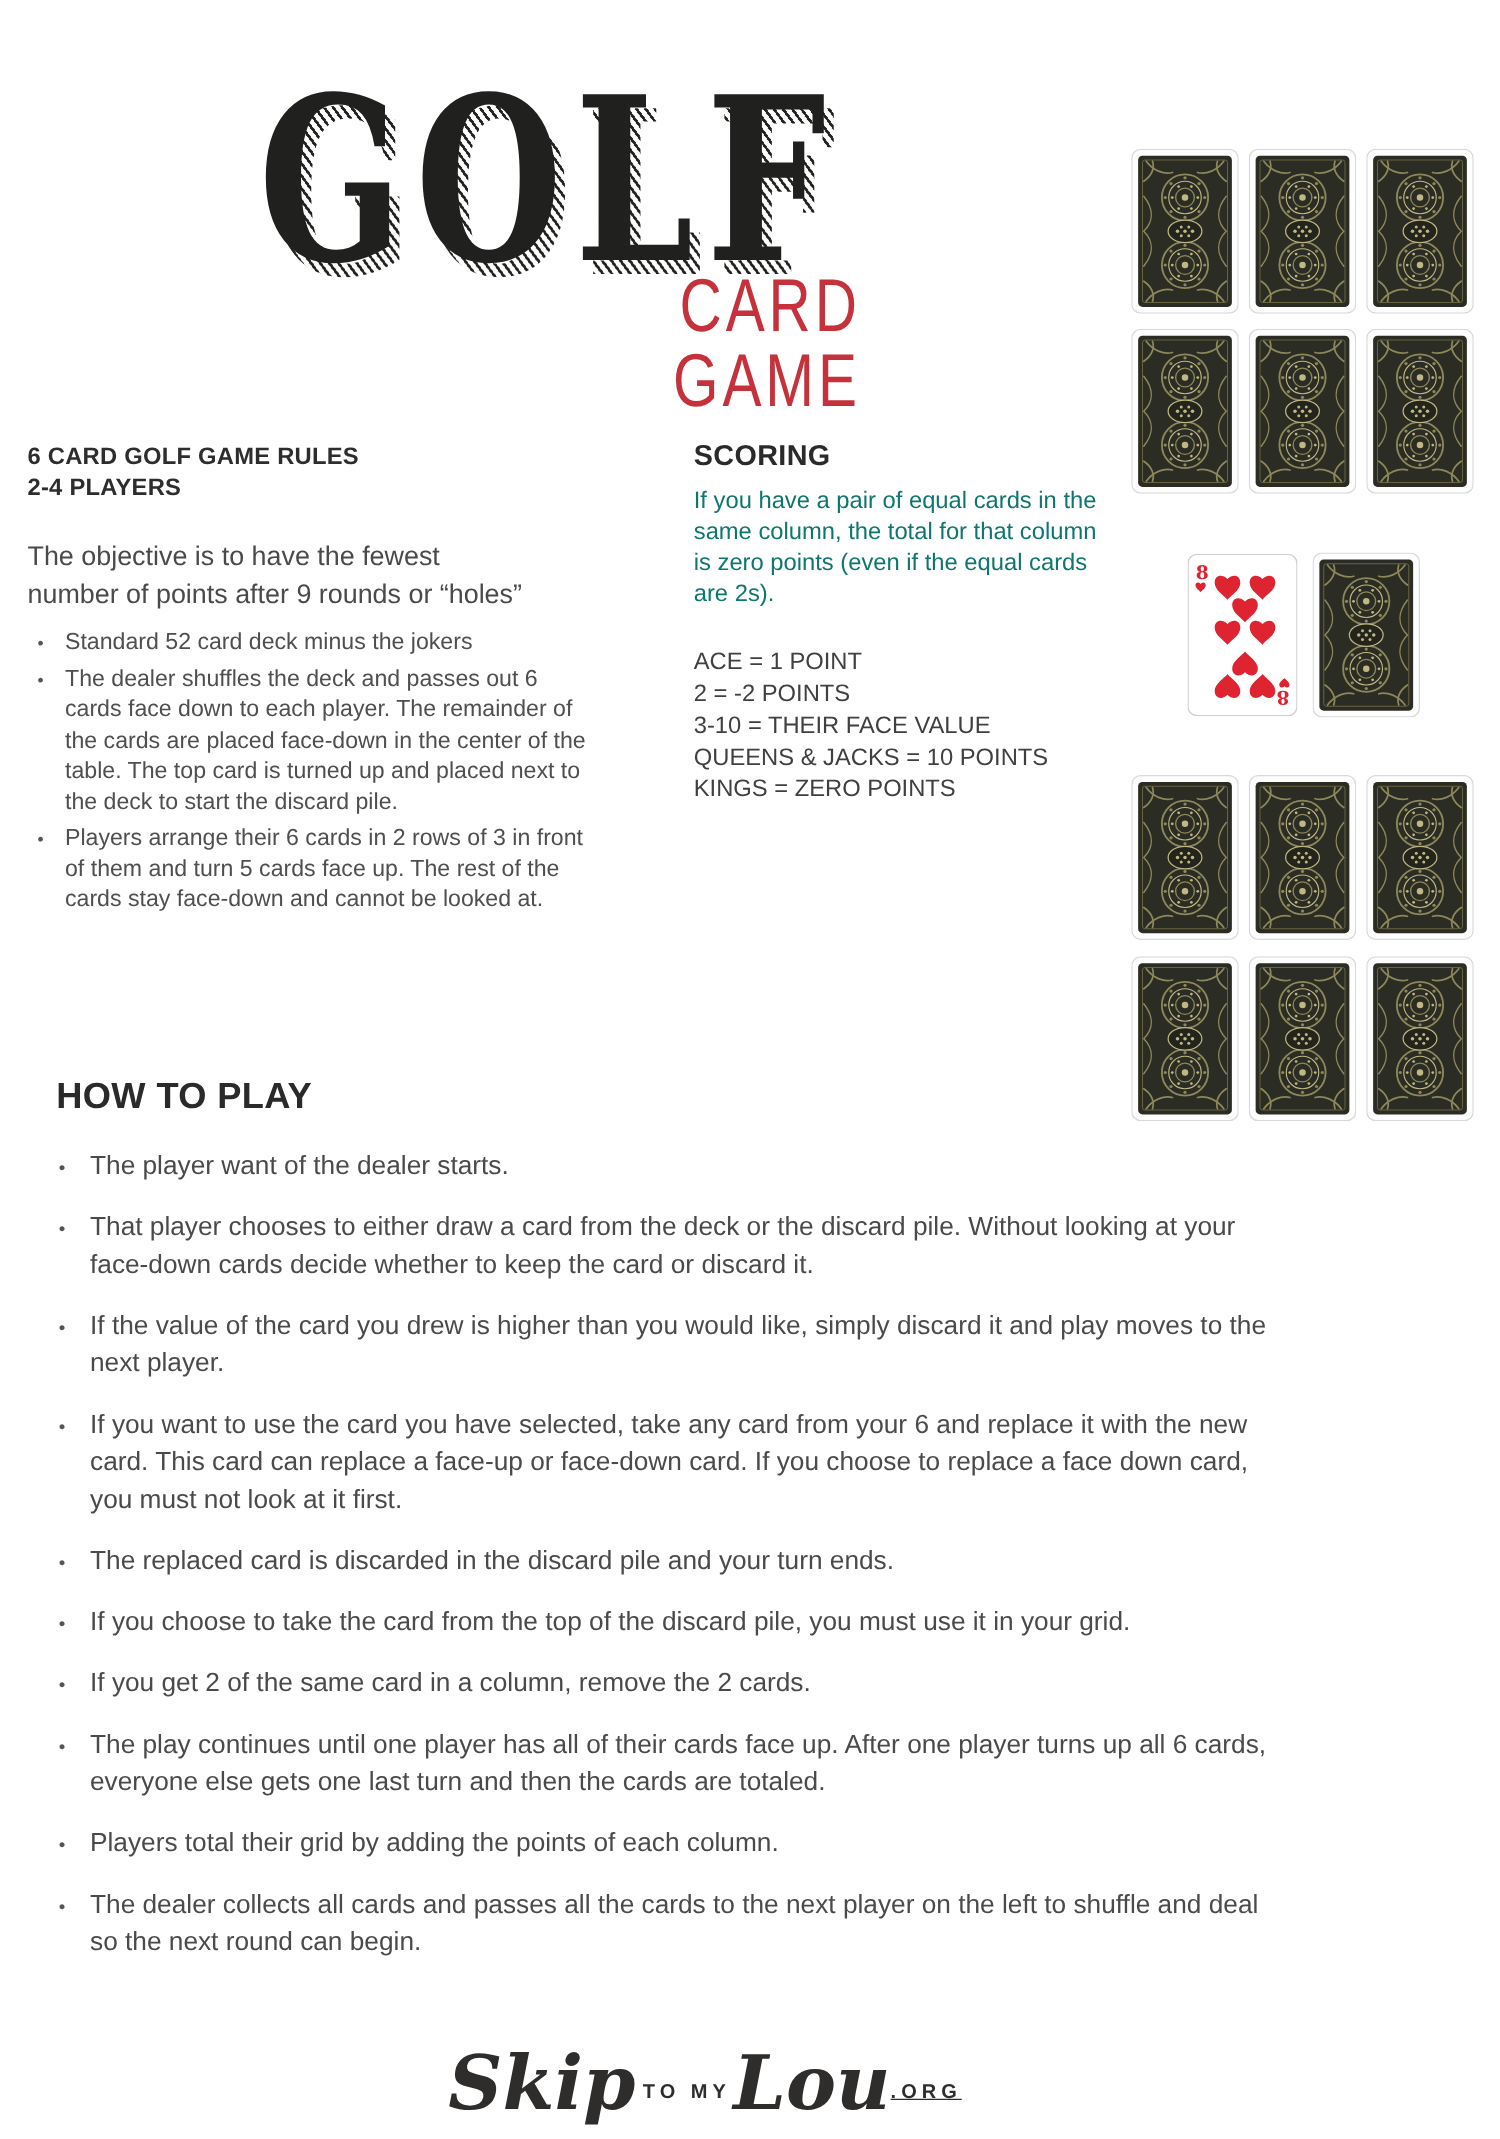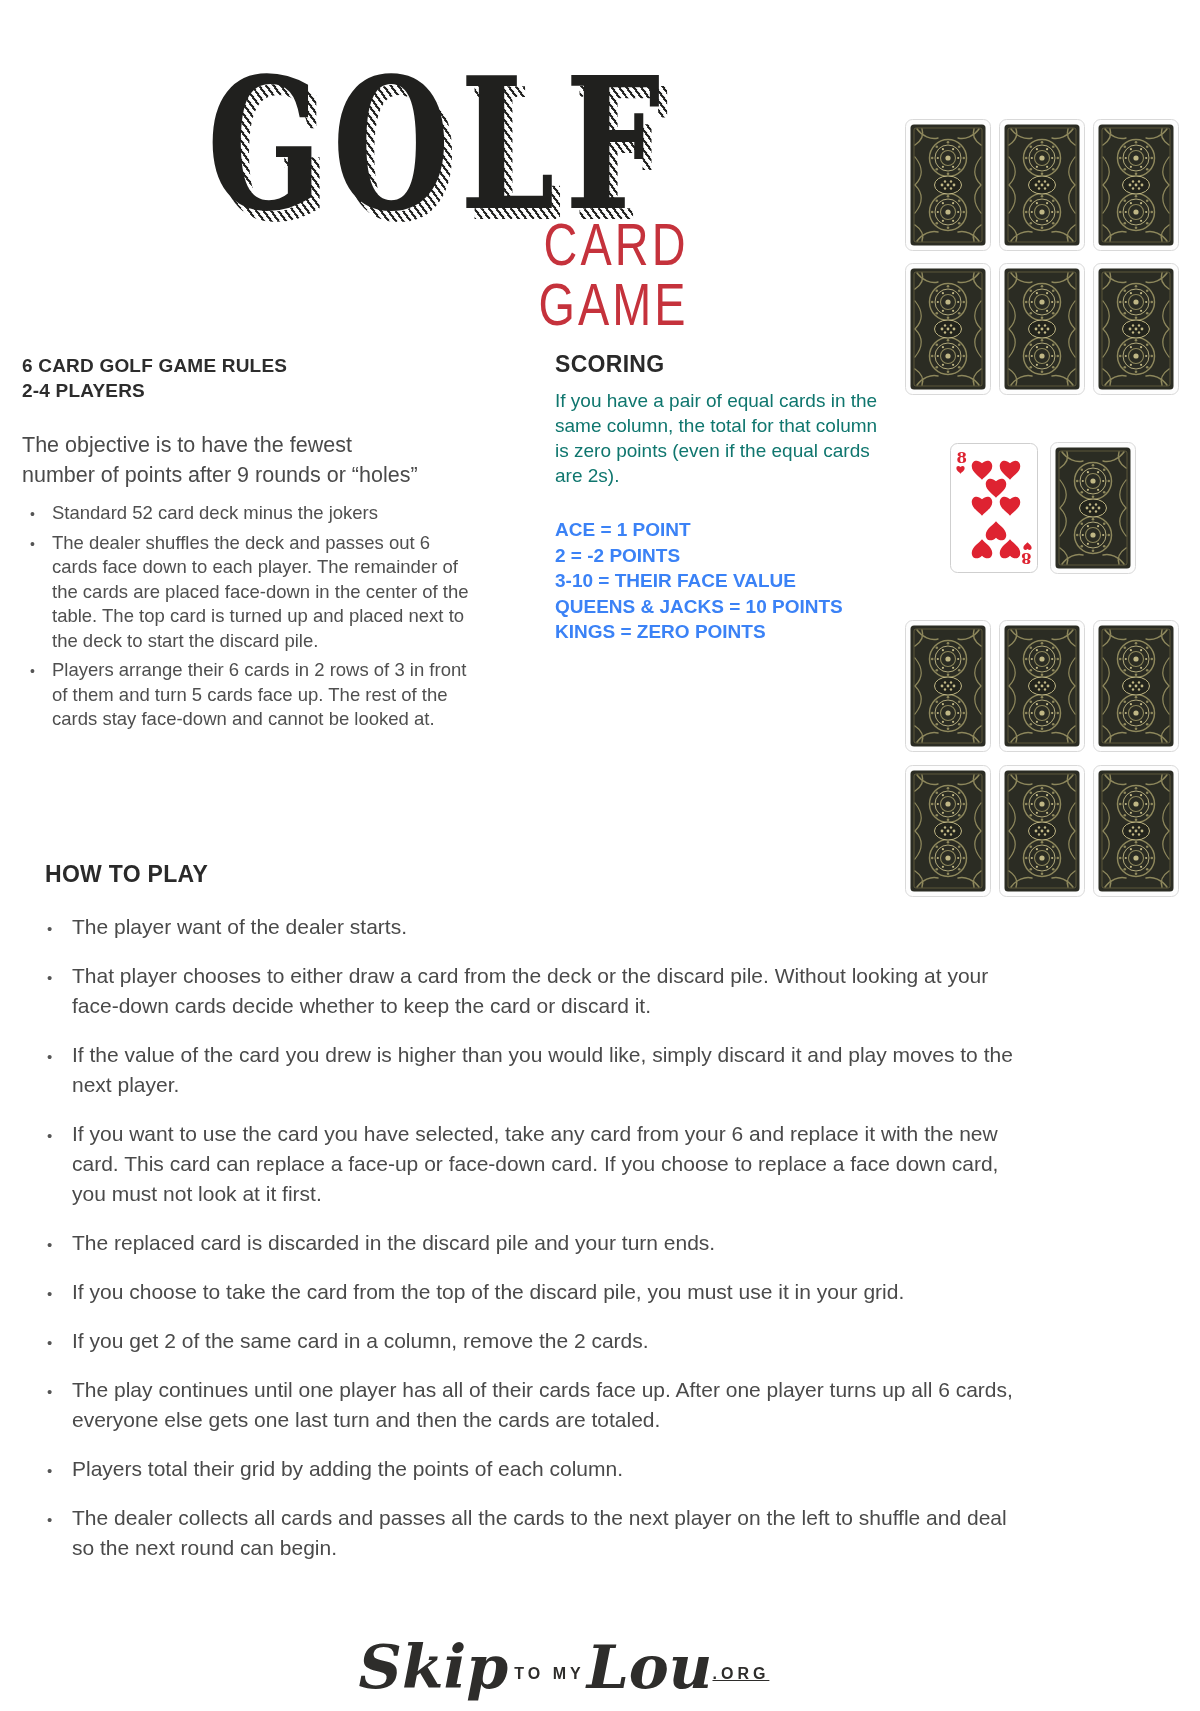--- a/index.html
+++ b/index.html
@@ -40,34 +40,34 @@
     position:relative; padding-left:30px; margin-bottom:5px;
     font-size:18.5px; line-height:24.5px; color:#4f4f4f; max-width:455px;
   }
   .deal-list li::before { content:"\2022"; position:absolute; left:8px; top:1px; font-size:14px; color:#555; }
 
   
   .scoring-col { position:absolute; left:555px; top:336px; width:332px; }
   .scoring-heading { font-size:23px; font-weight:700; color:#2a2a2a; letter-spacing:.3px; }
   .scoring-intro { margin-top:10px; font-size:19px; line-height:25px; color:#0f766e; }
   .scoring-values { list-style:none; margin-top:29px; }
-  .scoring-values li { font-size:19px; font-weight:700; color:#3b82f6; line-height:25.5px; white-space:nowrap; }
+  .scoring-values li { font-size:19px; font-weight:400; color:#404040; line-height:25.5px; white-space:nowrap; }
 
   
   .card-group { position:absolute; display:grid; grid-template-columns:repeat(3,86px); column-gap:8px; row-gap:12px; }
   .group-top { left:905px; top:104px; }
   .group-bottom { left:905px; top:605px; row-gap:13px; }
   .cardback-svg { width:86px; height:132px; display:block; }
   .card-8h { position:absolute; left:950px; top:428px; width:88px; height:130px; }
   .card-8h svg { width:88px; height:130px; display:block; }
   .card-back-solo { position:absolute; left:1050px; top:427px; }
 
   
   .htp { position:absolute; left:45px; top:846px; width:1050px; }
-  .htp-heading { font-size:23px; font-weight:700; color:#2a2a2a; letter-spacing:.3px; }
+  .htp-heading { font-size:29px; font-weight:700; color:#2a2a2a; letter-spacing:.3px; }
   .htp-list { list-style:none; margin-top:24px; }
   .htp-list li {
     position:relative; padding-left:27px; margin-bottom:19px;
     font-size:21px; line-height:30px; color:#4a4a4a; max-width:977px;
   }
   .htp-list li::before { content:"\2022"; position:absolute; left:2px; top:2px; font-size:15px; color:#555; }
 
   
   .footer-logo {
     position:absolute; left:0; right:0; top:1622px;

